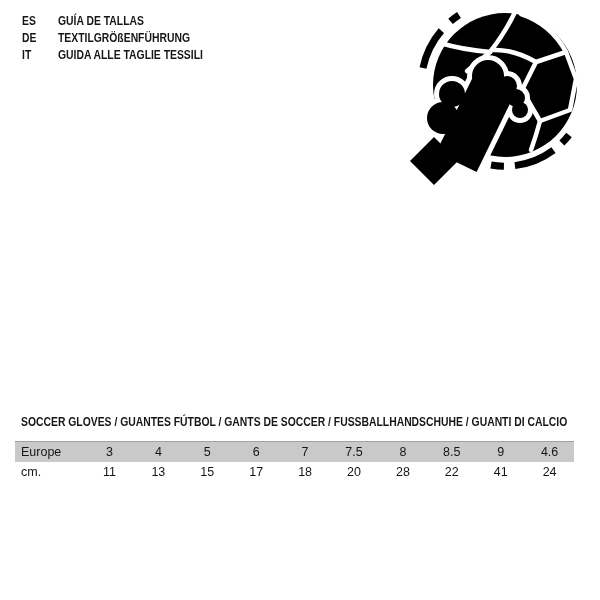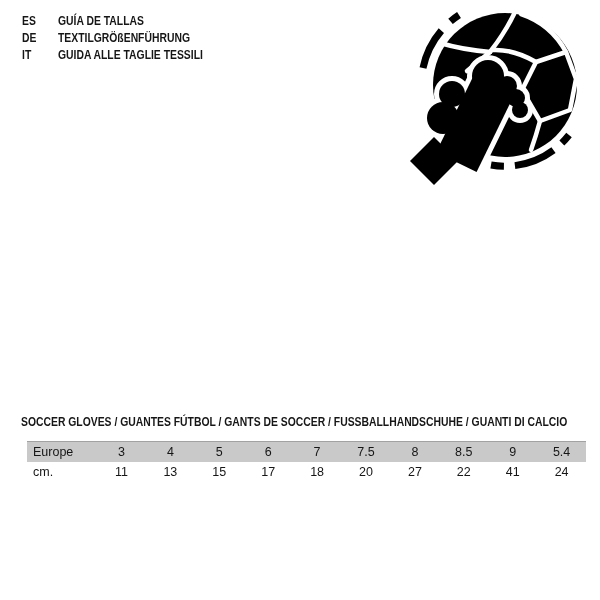--- a/index.html
+++ b/index.html
@@ -14,21 +14,21 @@
   
   .lang-block{position:absolute;top:12px;left:22px;}
   .lang-row{display:flex;height:17px;align-items:center;font-size:12.5px;font-weight:bold;}
   .lang-code{width:36px;}
   
   .icon-wrap{position:absolute;left:400px;top:0;width:200px;height:200px;}
   .icon-wrap svg{display:block;width:200px;height:200px;}
 
   
   .guide-title{position:absolute;left:21px;top:414px;font-size:12.5px;font-weight:bold;line-height:17px;}
-  .size-table{position:absolute;left:15px;top:441px;width:559px;font-size:12.5px;margin-left:12px;}
+  .size-table{position:absolute;left:15px;top:441px;width:559px;font-size:12.5px;}
   .t-row{display:flex;height:20px;align-items:center;}
   .t-row.gray{background:#c9c9c9;border-top:1px solid #a2a2a2;}
   .t-label{width:64px;padding-left:6px;}
   .t-cell{flex:1;text-align:center;}
 </style>
 </head>
 <body>
 
 <div class="lang-block">
   <div class="lang-row">
@@ -96,28 +96,28 @@
     <span class="t-label">Europe</span>
     <span class="t-cell">3</span>
     <span class="t-cell">4</span>
     <span class="t-cell">5</span>
     <span class="t-cell">6</span>
     <span class="t-cell">7</span>
     <span class="t-cell">7.5</span>
     <span class="t-cell">8</span>
     <span class="t-cell">8.5</span>
     <span class="t-cell">9</span>
-    <span class="t-cell">5.4</span>
+    <span class="t-cell">4.6</span>
   </div>
   <div class="t-row">
     <span class="t-label">cm.</span>
     <span class="t-cell">11</span>
     <span class="t-cell">13</span>
     <span class="t-cell">15</span>
     <span class="t-cell">17</span>
     <span class="t-cell">18</span>
     <span class="t-cell">20</span>
-    <span class="t-cell">27</span>
+    <span class="t-cell">28</span>
     <span class="t-cell">22</span>
     <span class="t-cell">41</span>
     <span class="t-cell">24</span>
   </div>
 </div>
 
 </body></html>

